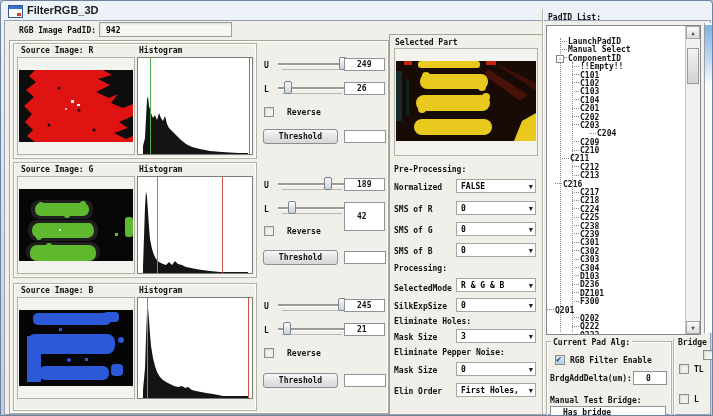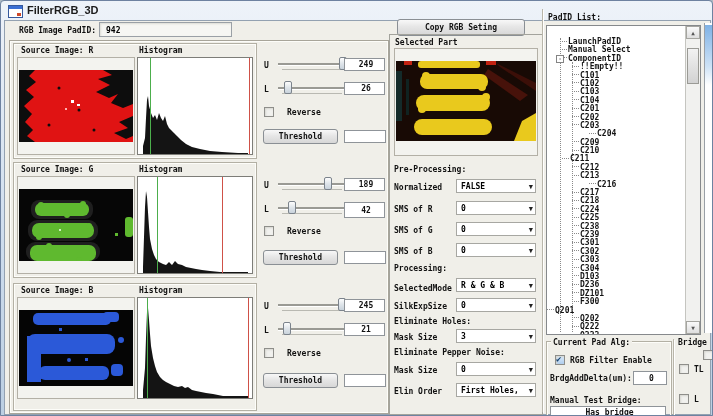--- a/index.html
+++ b/index.html
@@ -8,21 +8,21 @@
     background:linear-gradient(#eef3f9,#cddced 60%,#bccfe2);overflow:hidden;}
   .titlebar{position:absolute;left:0;top:0;right:0;height:19px;}
   .title-icon{position:absolute;left:7px;top:4px;width:13px;height:11px;background:#fff;border:1px solid #35589c;}
   .title-icon::before{content:"";position:absolute;left:0;top:0;right:0;height:3px;background:#3b6fd4;}
   .title-icon::after{content:"";position:absolute;right:1px;bottom:1px;width:4px;height:3px;background:#d04a2a;}
   .title-text{position:absolute;left:26px;top:3px;font:bold 11px "Liberation Sans",sans-serif;color:#1b1b1b;}
   .client{position:absolute;left:3px;top:19px;width:705px;height:393px;background:#f0efe9;border:1px solid #93a1b1;}
   
   .lbl{position:absolute;font-size:8px;font-weight:bold;color:#111;white-space:nowrap;}
   .tb{position:absolute;background:#fff;border:1px solid #8f9499;font:bold 8px "DejaVu Sans Mono",monospace;
-      padding:0 0 0 3px;color:#111;box-sizing:border-box;text-align:center;}
+      padding:0 0 0 12px;color:#111;box-sizing:border-box;}
   .btn{position:absolute;background:linear-gradient(#f8f8f8,#e6e6e6 45%,#d7d7d7);border:1px solid #8a8f94;border-radius:3px;
       font:bold 8px "DejaVu Sans Mono",monospace;text-align:center;color:#111;box-sizing:border-box;}
   .groove{position:absolute;background:#b9b6aa;box-shadow:1px 1px 0 #ffffff;}
   .groupbox{position:absolute;border:1px solid #b3b0a4;box-shadow:inset 0 0 0 1px #fdfdf9;}
   .imgbox{position:absolute;background:#f3f3ef;border:1px solid #b3b0a6;}
   .imgbox svg{position:absolute;left:1px;right:1px;}
   .hist{position:absolute;background:#fff;border:1px solid #7d7d78;overflow:hidden;}
   .hline{position:absolute;top:0;bottom:0;width:1px;z-index:3;}
   .slider{position:absolute;width:70px;height:15px;}
   .slider .track{position:absolute;left:0;right:0;top:6px;height:2px;background:#9a9a94;box-shadow:0 1px 0 #fff;}
@@ -57,21 +57,20 @@
   <div class="titlebar">
     <div class="title-icon"></div>
     <div class="title-text">FilterRGB_3D</div>
   </div>
   <div class="client"></div>
 
   <div class="lbl" style="left:18px;top:25px;">RGB Image PadID:</div>
   <div class="sunken" style="left:98px;top:21px;width:133px;height:15px;">
     <span style="position:absolute;left:6px;top:3px;font-size:8px;font-weight:bold;">942</span>
   </div>
-  <button class="btn" style="left:396px;top:18px;width:128px;height:17px;">Copy RGB Seting</button>
 
   <div class="groupbox" style="left:8px;top:39px;width:378px;height:372px;border-color:#a8a59a;"></div>
 
   <div class="groupbox" style="left:12px;top:42px;width:242px;height:114px;"></div>
   <div class="lbl" style="left:20px;top:45px;">Source Image: R</div>
   <div class="lbl" style="left:138px;top:45px;">Histogram</div>
   <div class="imgbox" style="left:16px;top:56px;width:116px;height:96px;">
     <svg style="top:12px;" width="114" height="72" viewBox="0 0 114 72" preserveAspectRatio="none">
       <rect width="114" height="72" fill="#e01313"></rect>
       <path d="M0 0 L16 0 L10 6 L17 12 L7 20 L15 27 L5 36 L13 44 L6 52 L14 60 L8 66 L16 72 L0 72 Z" fill="#0d0d0d"></path>
@@ -149,21 +148,21 @@
       <div class="sub"></div>
     <div class="thumb" style="left: 46px;"></div>
   </div>
   <input class="tb" style="left: 343px; top: 177px; width: 41px; height: 13px;" value="189">
   <div class="lbl" style="left:263px;top:204px;">L</div>
   <div class="slider" style="left:277px;top:200px;">
     <div class="track"></div>
       <div class="sub"></div>
     <div class="thumb" style="left: 10px;"></div>
   </div>
-  <input class="tb" style="left: 343px; top: 201px; width: 41px; height: 16px;" value="42">
+  <input class="tb" style="left: 343px; top: 201px; width: 41px; height: 29px;" value="42">
   <span class="cb" style="left:263px;top:225px;"></span>
   <div class="lbl" style="left:286px;top:226px;">Reverse</div>
   <button class="btn" style="left:262px;top:249px;width:75px;height:15px;">Threshold</button>
   <input class="tb" style="left: 343px; top: 250px; width: 42px; height: 13px;" value="">
 
   <div class="groupbox" style="left:12px;top:282px;width:242px;height:126px;"></div>
   <div class="lbl" style="left:20px;top:285px;">Source Image: B</div>
   <div class="lbl" style="left:138px;top:285px;">Histogram</div>
   <div class="imgbox" style="left:16px;top:296px;width:116px;height:100px;">
     <svg style="top:12px;" width="114" height="76" viewBox="0 0 114 76" preserveAspectRatio="none">
@@ -304,21 +303,21 @@
         <div class="tree-row" style="padding-left: 25px;"><span class="dash"></span><span>C104</span></div>
         <div class="tree-row" style="padding-left: 25px;"><span class="dash"></span><span>C201</span></div>
         <div class="tree-row" style="padding-left: 25px;"><span class="dash"></span><span>C202</span></div>
         <div class="tree-row" style="padding-left: 25px;"><span class="dash"></span><span>C203</span></div>
         <div class="tree-row" style="padding-left: 42px;"><span class="dash"></span><span>C204</span></div>
         <div class="tree-row" style="padding-left: 25px;"><span class="dash"></span><span>C209</span></div>
         <div class="tree-row" style="padding-left: 25px;"><span class="dash"></span><span>C210</span></div>
         <div class="tree-row" style="padding-left: 15px;"><span class="dash"></span><span>C211</span></div>
         <div class="tree-row" style="padding-left: 25px;"><span class="dash"></span><span>C212</span></div>
         <div class="tree-row" style="padding-left: 25px;"><span class="dash"></span><span>C213</span></div>
-        <div class="tree-row" style="padding-left: 30px; margin-left: 12px;"><span class="dash"></span><span>C216</span></div>
+        <div class="tree-row" style="padding-left: 8px;"><span class="dash"></span><span>C216</span></div>
         <div class="tree-row" style="padding-left: 25px;"><span class="dash"></span><span>C217</span></div>
         <div class="tree-row" style="padding-left: 25px;"><span class="dash"></span><span>C218</span></div>
         <div class="tree-row" style="padding-left: 25px;"><span class="dash"></span><span>C224</span></div>
         <div class="tree-row" style="padding-left: 25px;"><span class="dash"></span><span>C225</span></div>
         <div class="tree-row" style="padding-left: 25px;"><span class="dash"></span><span>C238</span></div>
         <div class="tree-row" style="padding-left: 25px;"><span class="dash"></span><span>C239</span></div>
         <div class="tree-row" style="padding-left: 25px;"><span class="dash"></span><span>C301</span></div>
         <div class="tree-row" style="padding-left: 25px;"><span class="dash"></span><span>C302</span></div>
         <div class="tree-row" style="padding-left: 25px;"><span class="dash"></span><span>C303</span></div>
         <div class="tree-row" style="padding-left: 25px;"><span class="dash"></span><span>C304</span></div>

